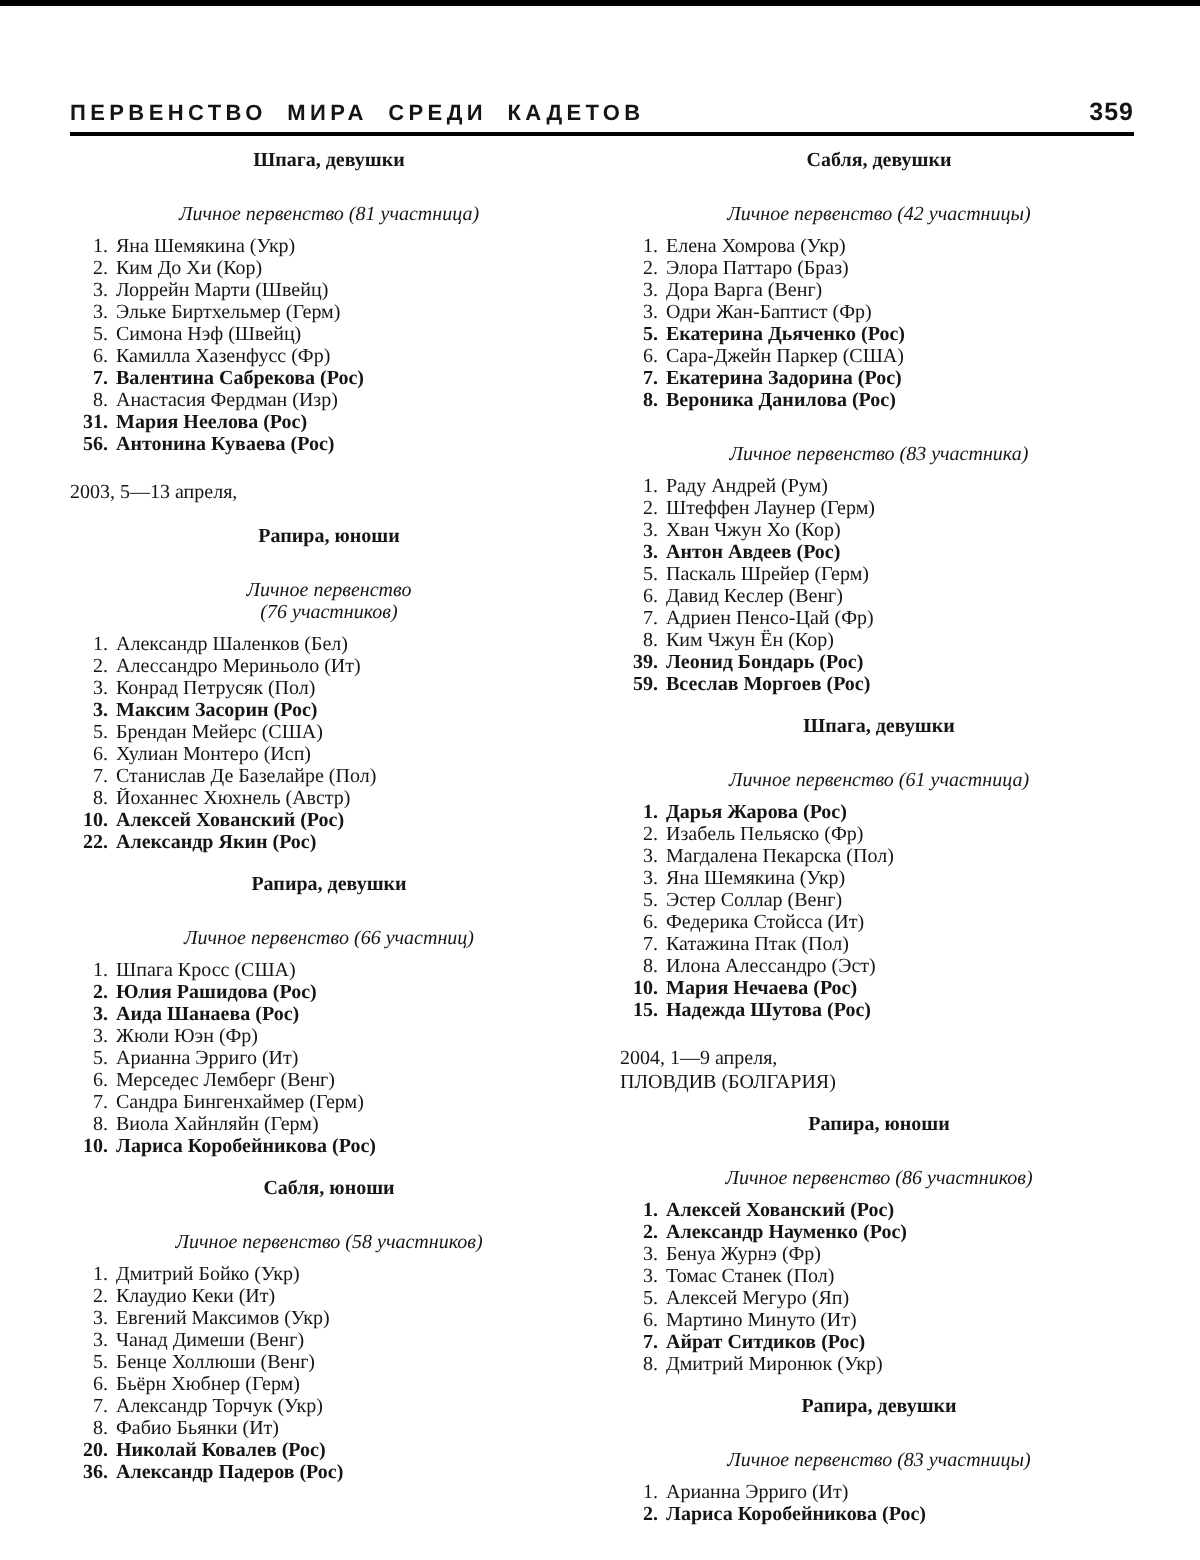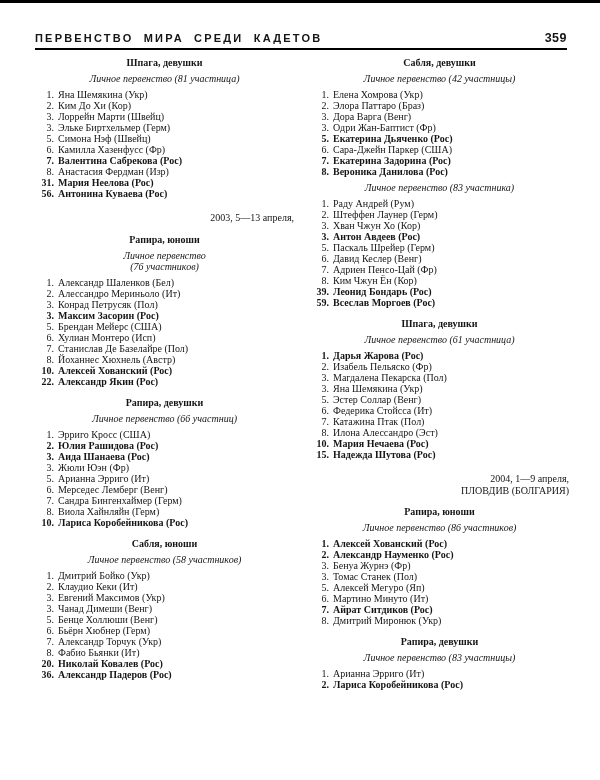--- a/index.html
+++ b/index.html
@@ -19,21 +19,21 @@
     top: 0; left: 0;
     width: 100%;
     height: 3px;
     background: #000;
   }
   .header {
     display: flex;
     justify-content: space-between;
     align-items: baseline;
     padding: 0 33px 0 35px;
-    margin-top: 31px;
+    margin-top: 49px;
     font-family: "Liberation Sans", sans-serif;
     font-weight: bold;
   }
   .header-title {
     font-size: 11px;
     letter-spacing: 2.2px;
     word-spacing: 5px;
   }
   .page-number {
     font-size: 12.5px;
@@ -45,38 +45,38 @@
     margin: 3px 33px 0 35px;
   }
   .columns {
     display: flex;
     gap: 16px;
     padding: 7px 31px 0 35px;
   }
   .column { flex: 1; min-width: 0; }
   .column > :first-child { margin-top: 0; }
   .date-block {
-    text-align: right;
+    text-align: left;
     font-size: 10px;
     line-height: 11.5px;
     margin-top: 13px;
   }
   .section-heading {
     text-align: center;
     font-size: 10px;
     font-weight: bold;
     line-height: 11px;
     margin-top: 10px;
   }
   .section-subtitle {
     text-align: center;
     font-size: 10px;
     font-style: italic;
     line-height: 11px;
-    margin-top: 5px;
+    margin-top: 16px;
   }
   .result-list { margin-top: 5px; }
   .result-row {
     display: flex;
     font-size: 10px;
     line-height: 11px;
   }
   .result-row.bold { font-weight: bold; }
   .row-num {
     width: 19px;
@@ -195,21 +195,21 @@
             <span class="row-name">Александр Якин (Рос)</span>
           </div>
         </div>
         <div class="section-heading">Рапира, девушки</div>
         <div class="section-subtitle">
           <div>Личное первенство (66 участниц)</div>
         </div>
         <div class="result-list">
           <div class="result-row">
             <span class="row-num">1.</span>
-            <span class="row-name">Эрриго Кросс (США)</span>
+            <span class="row-name">Шпага Кросс (США)</span>
           </div>
           <div class="result-row bold">
             <span class="row-num">2.</span>
             <span class="row-name">Юлия Рашидова (Рос)</span>
           </div>
           <div class="result-row bold">
             <span class="row-num">3.</span>
             <span class="row-name">Аида Шанаева (Рос)</span>
           </div>
           <div class="result-row">

